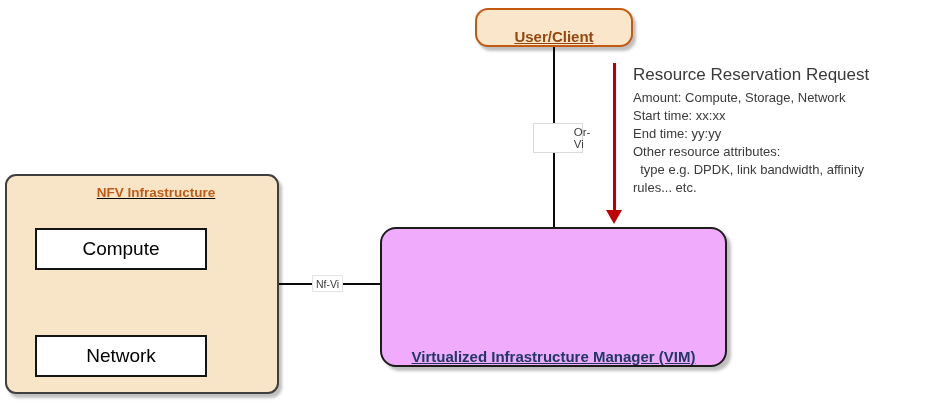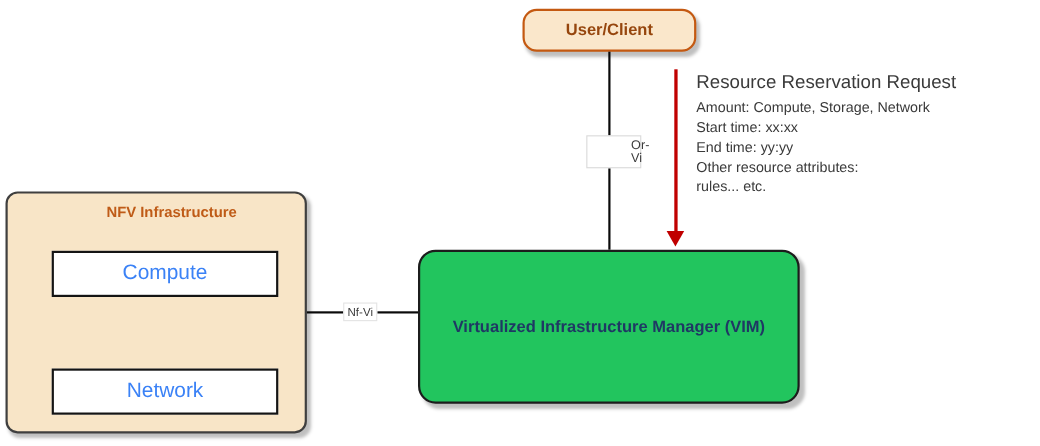--- a/index.html
+++ b/index.html
@@ -8,21 +8,21 @@
 
   .canvas {
     position: relative;
     width: 945px;
     height: 405px;
     background: #ffffff;
     overflow: hidden;
   }
 
   
-  .node { position: absolute; display: flex; align-items: center; justify-content: center; }
+  .node { position: absolute; display: flex; align-items: flex-end; justify-content: center; text-decoration: underline; }
 
   .user-client {
     left: 475px; top: 8px; width: 158px; height: 39px;
     background: #FAE7CB;
     border: 2px solid #C45911;
     border-radius: 13px;
     box-shadow: 3px 4px 3px rgba(0,0,0,0.25);
     color: #96460D;
     font-size: 15px; font-weight: bold;
   }
@@ -36,33 +36,33 @@
     display: block;
   }
   .nfvi-title {
     margin-top: 9px;
     text-align: center;
     color: #BF5B17;
     font-size: 13.5px; font-weight: bold; padding-left: 28px;
   }
   .inner-box {
     position: absolute;
-    left: 28px; width: 206px; height: 42px;
+    left: 28px; width: 172px; height: 42px;
     background: #ffffff;
     border: 2px solid #141414;
     display: flex; align-items: center; justify-content: center;
-    font-size: 19px; color: #3b82f6; margin-left: 12px;
+    font-size: 19px; color: #000000;
   }
   .inner-compute { top: 52px; }
   .inner-storage { top: 106px; }
   .inner-network { top: 159px; }
 
   .vim {
     left: 380px; top: 227px; width: 347px; height: 140px;
-    background: #22c55e;
+    background: #f0abfc;
     border: 2px solid #1c1c1c;
     border-radius: 16px;
     box-shadow: 4px 4px 3px rgba(0,0,0,0.25);
     color: #1F3864;
     font-size: 15px; font-weight: bold;
     text-align: center;
   }
 
   
   .connector { position: absolute; background: #0a0a0a; }
@@ -127,20 +127,21 @@
 
   <div class="red-line"></div>
   <div class="red-head"></div>
 
   <div class="annotation">
     <div class="ann-title">Resource Reservation Request</div>
     <div class="ann-line">Amount: Compute, Storage, Network</div>
     <div class="ann-line">Start time: xx:xx</div>
     <div class="ann-line">End time: yy:yy</div>
     <div class="ann-line">Other resource attributes:</div>
+    <div class="ann-line">  type e.g. DPDK, link bandwidth, affinity</div>
     <div class="ann-line">rules... etc.</div>
   </div>
 
   <div class="node nfvi">
     <div class="nfvi-title">NFV Infrastructure</div>
     <div class="inner-box inner-compute">
       <span>Compute</span>
     </div>
     <div class="inner-box inner-network">
       <span>Network</span>

